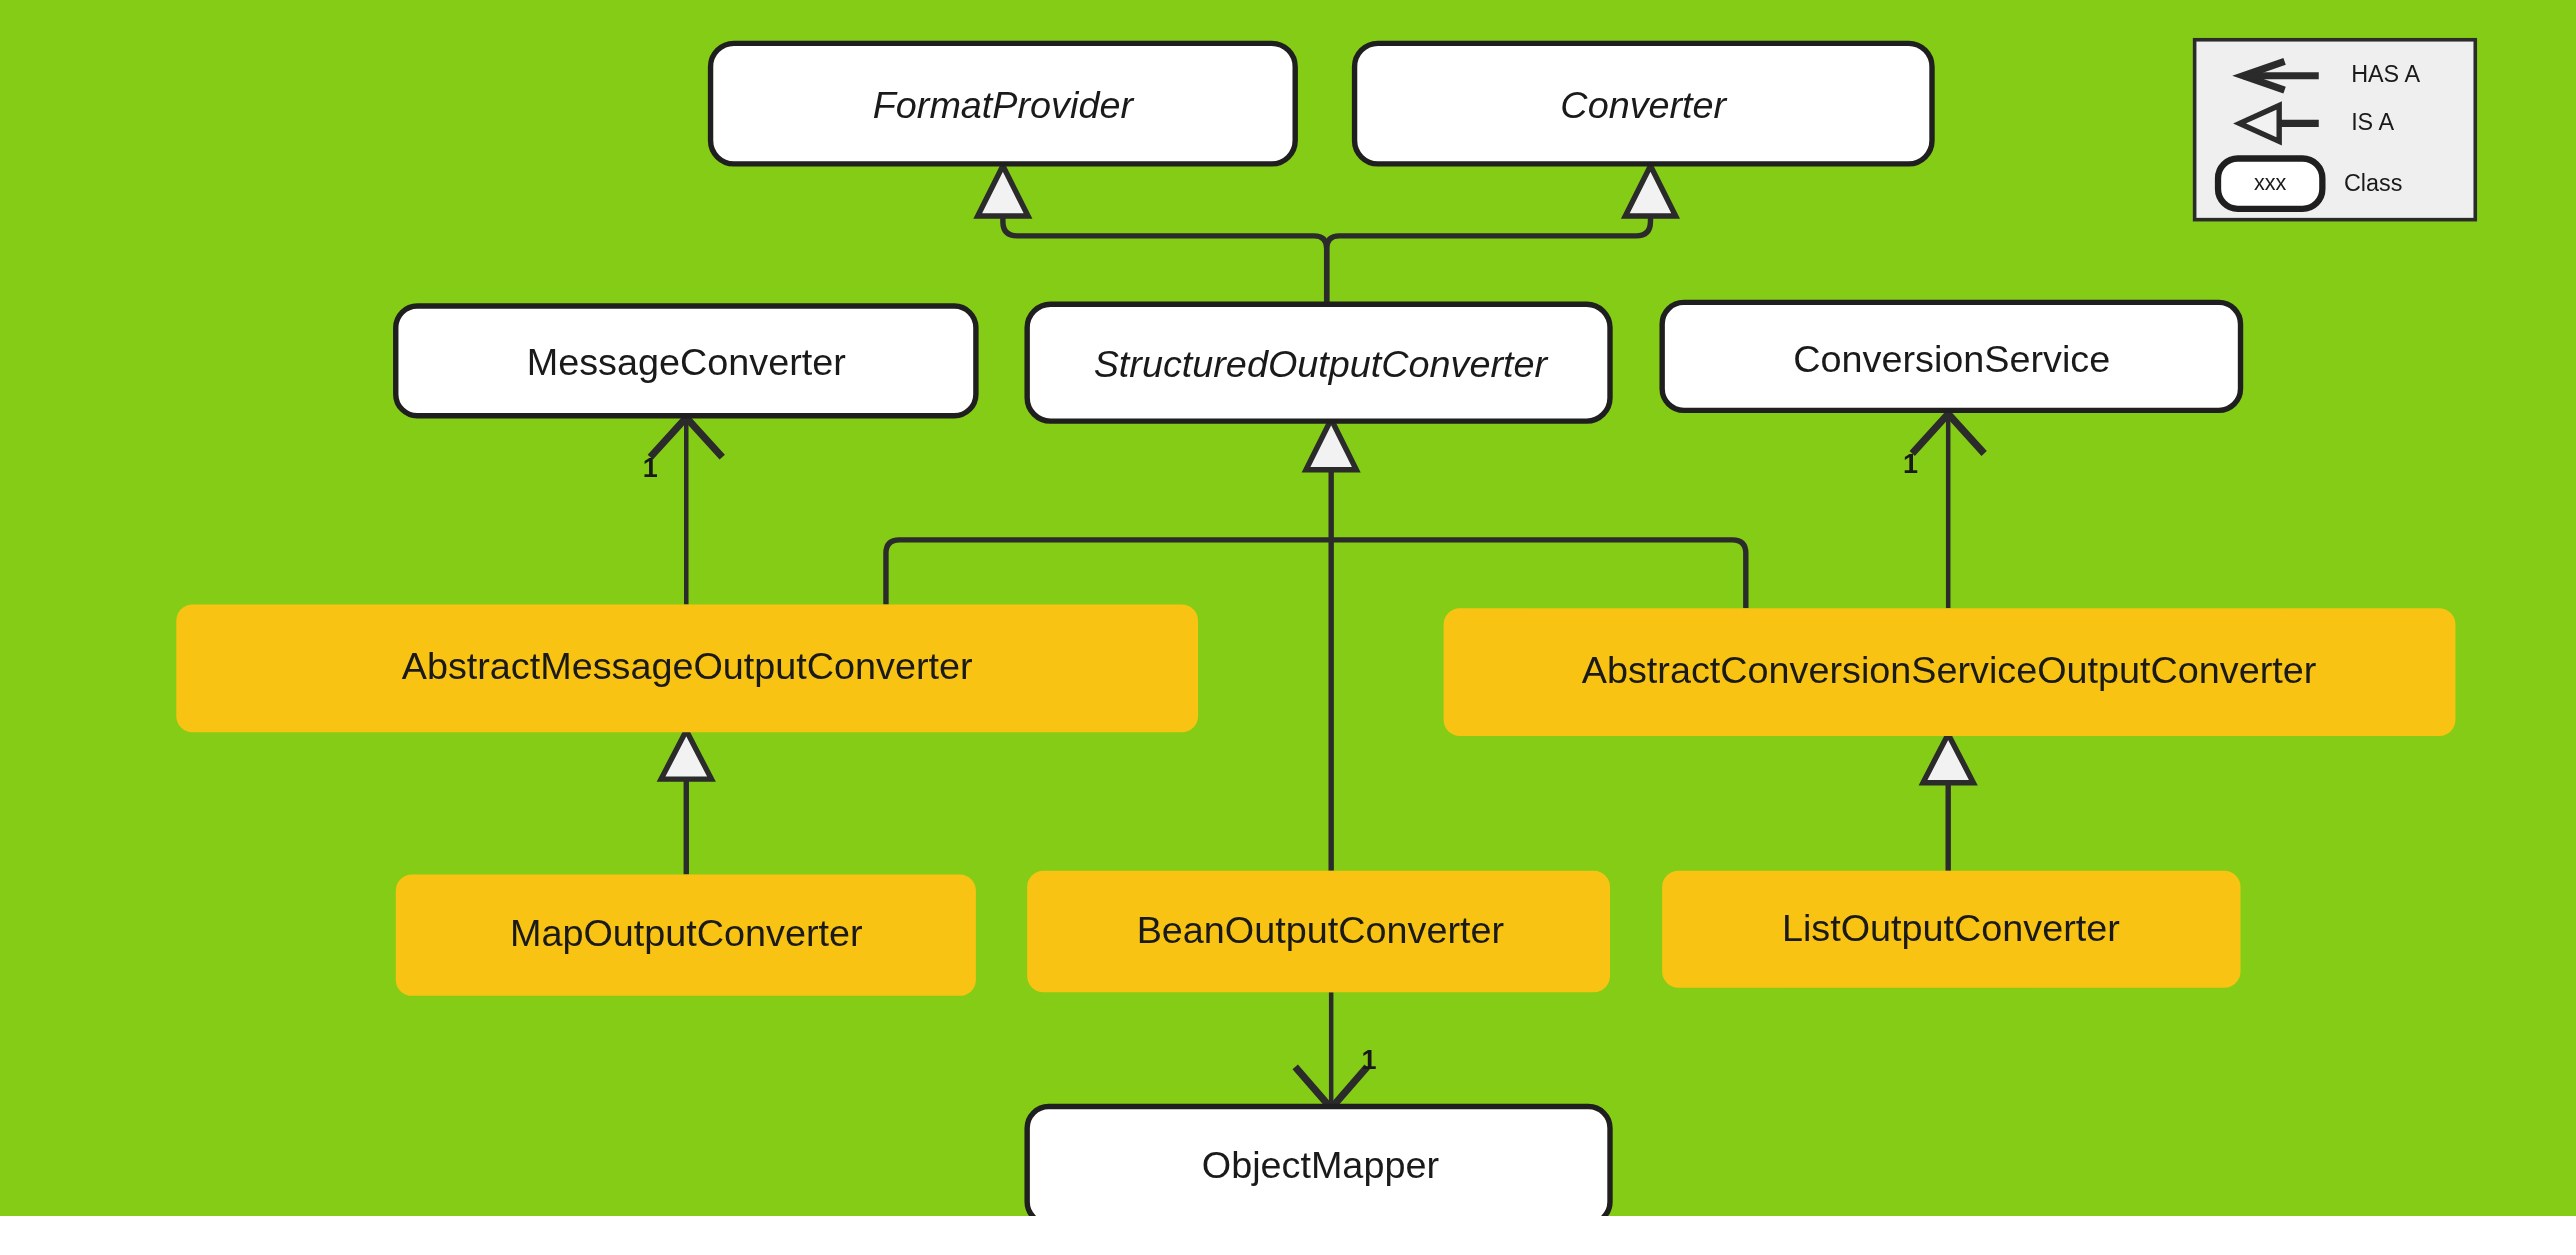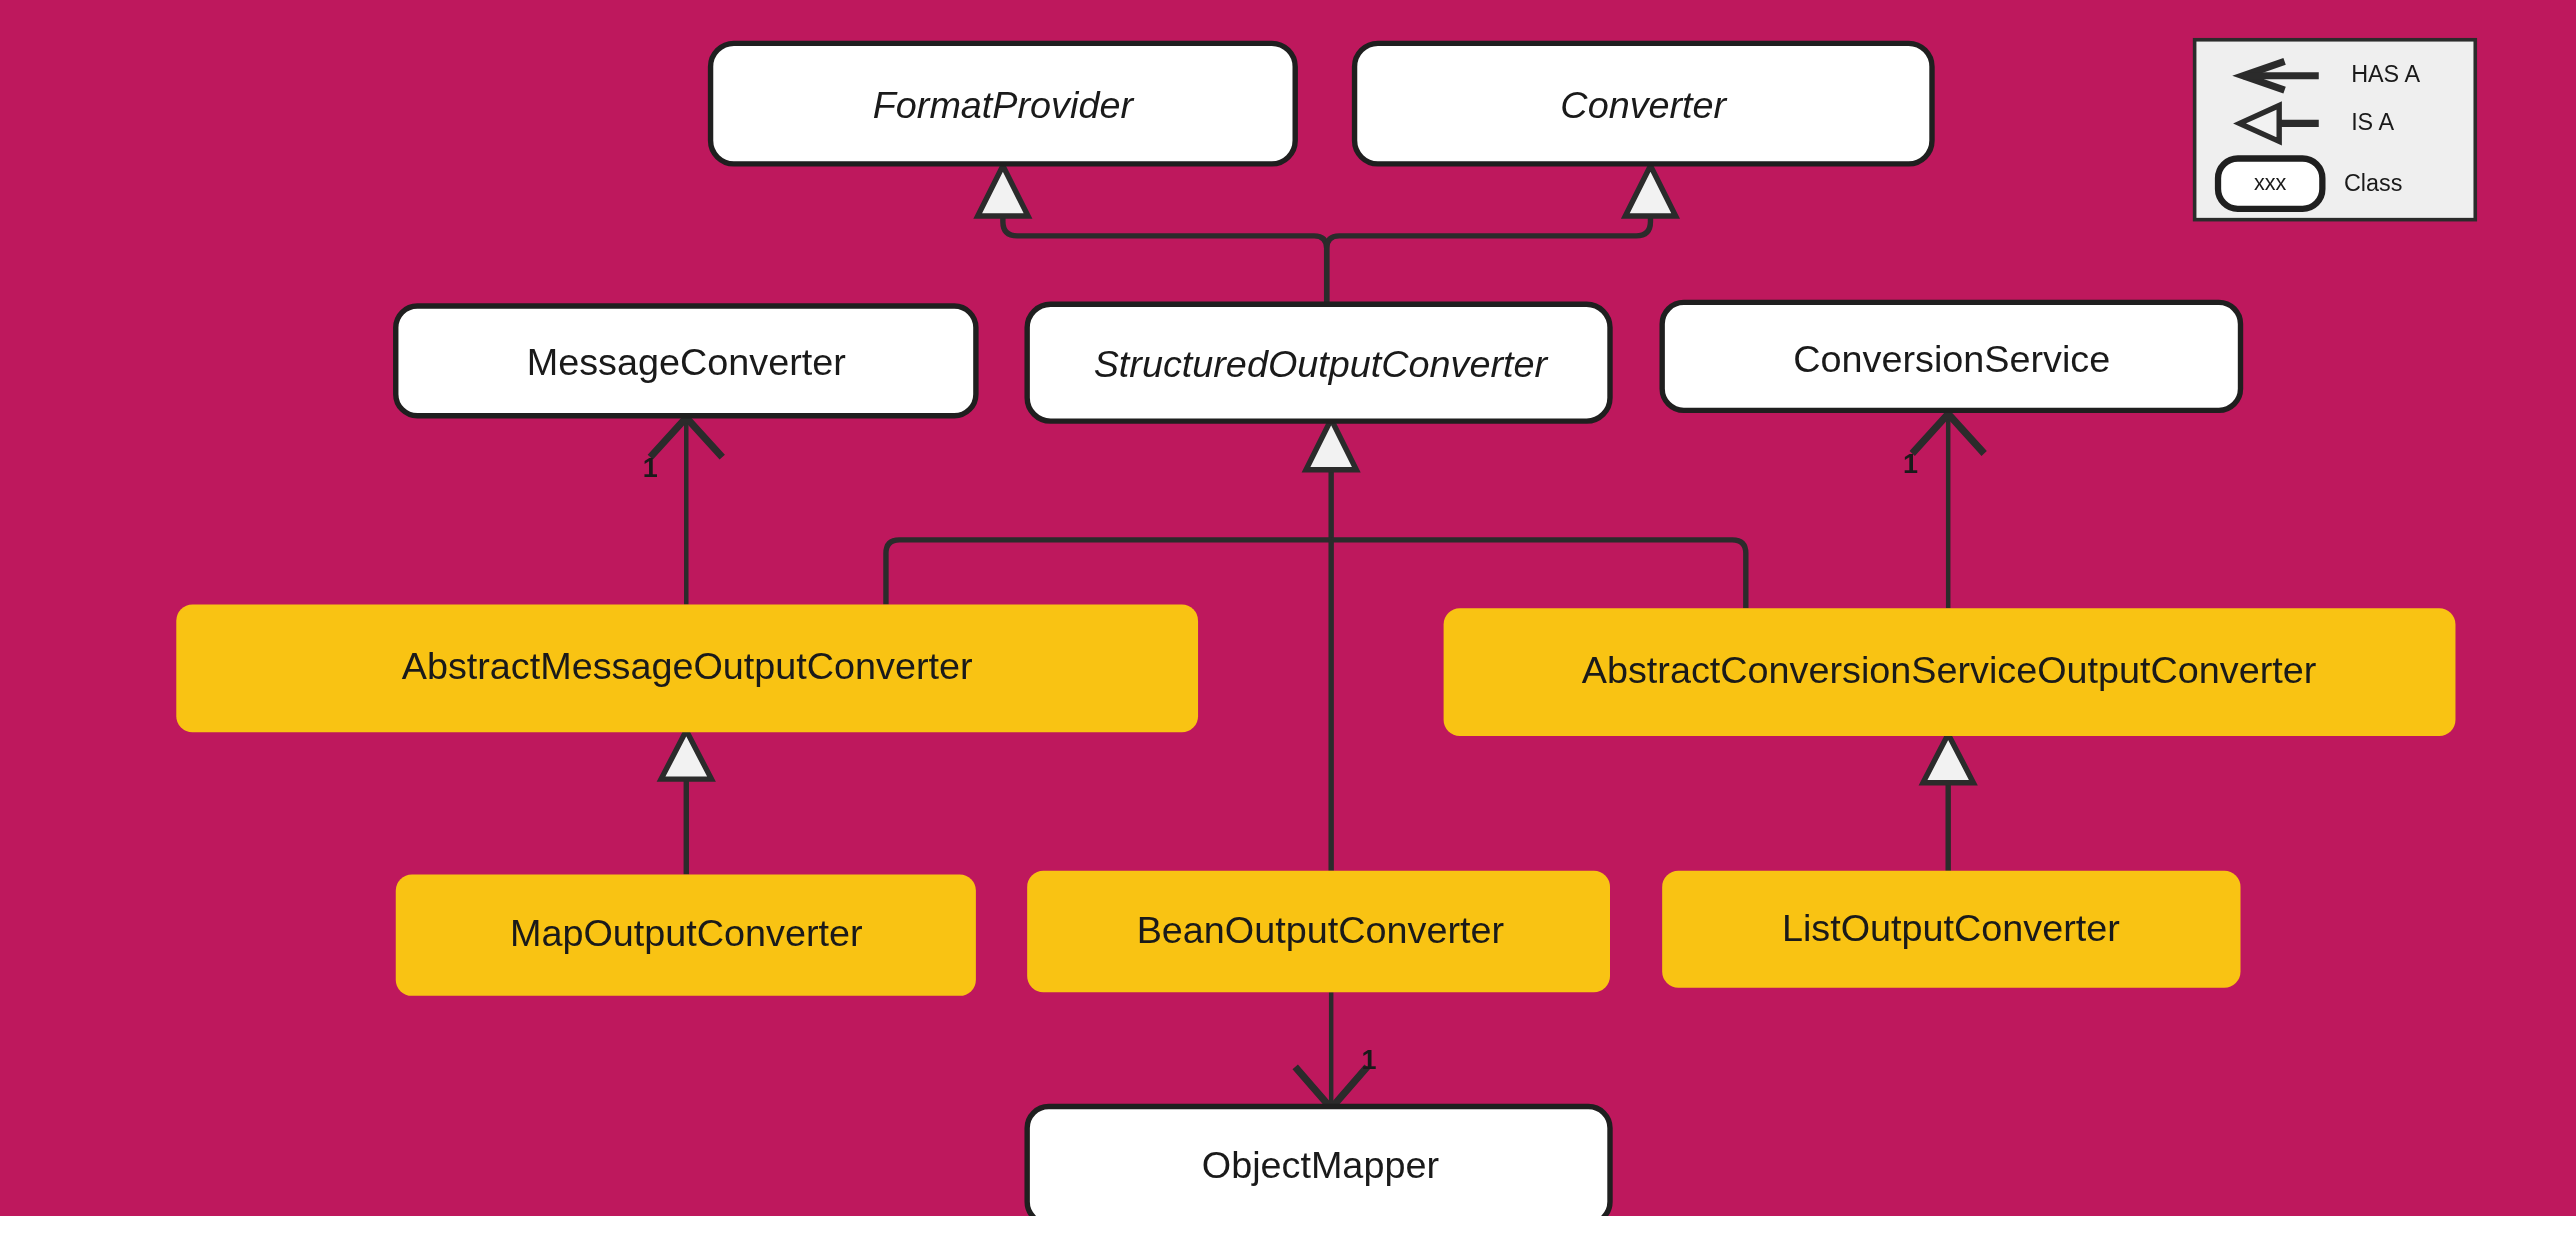--- a/index.html
+++ b/index.html
@@ -4,21 +4,21 @@
 <style>
   html, body {
     margin: 0;
     padding: 0;
     background: #ffffff;
   }
   #stage {
     position: relative;
     width: 2576px;
     height: 1216px;
-    background: #be185d;
+    background: #84cc16;
     font-family: "Liberation Sans", sans-serif;
     overflow: hidden;
   }
   svg.diagram {
     position: absolute;
     left: 0;
     top: 0;
     width: 2576px;
     height: 1256px;
     display: block;

